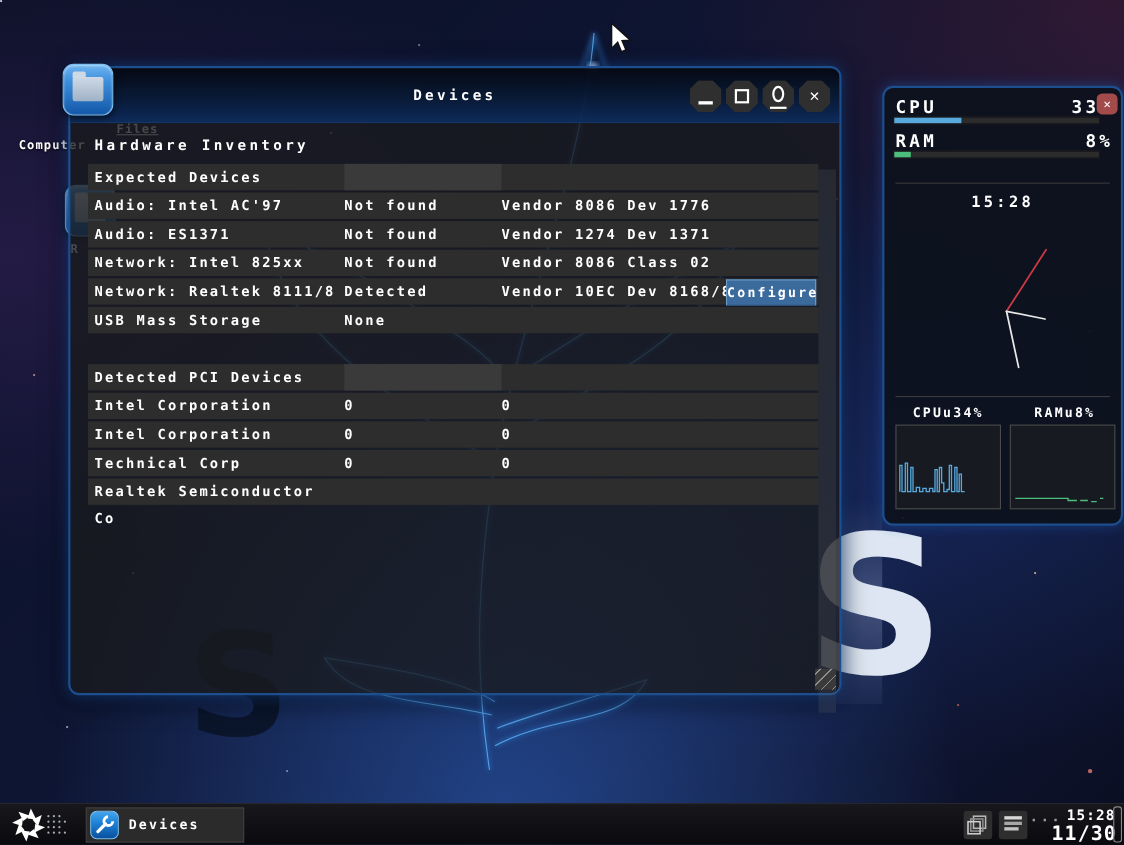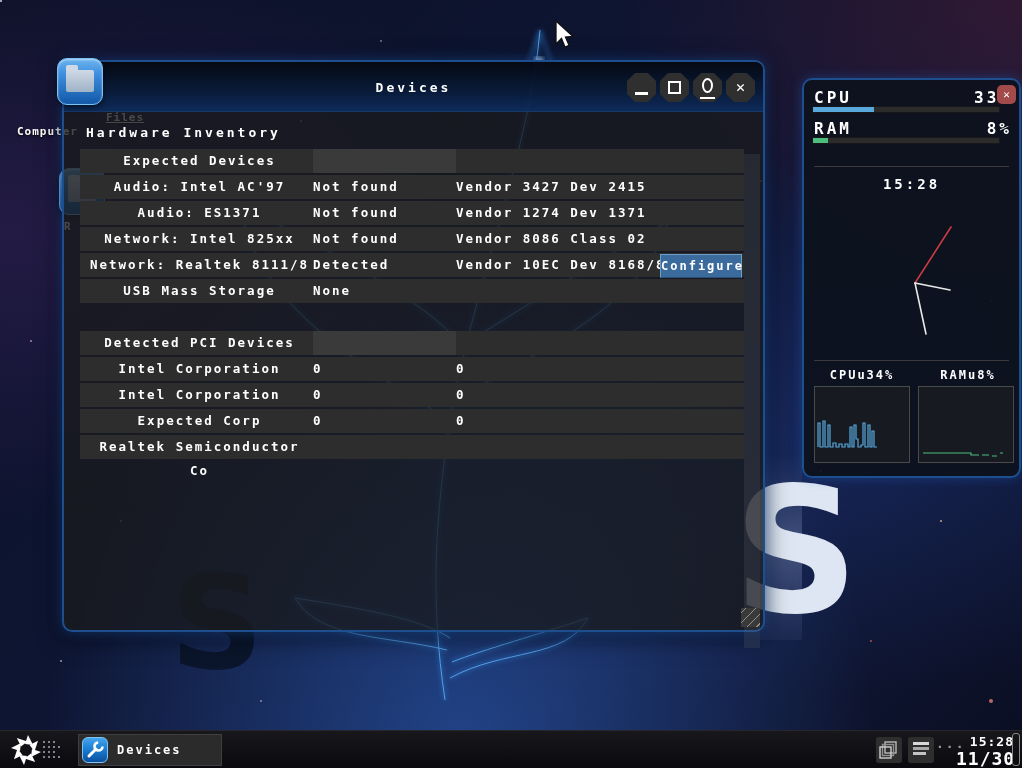--- a/index.html
+++ b/index.html
@@ -49,21 +49,21 @@
   .wbtn{width:29px;height:29px;background:#2f2f2f;position:relative;cursor:default;
     clip-path:polygon(28% 0,72% 0,100% 28%,100% 72%,72% 100%,28% 100%,0 72%,0 28%);}
   .wbtn .g-min{position:absolute;left:8px;bottom:7px;width:13px;height:3px;background:#fff;}
   .wbtn .g-max{position:absolute;left:8px;top:8px;width:13px;height:13px;border:2px solid #fff;}
   .wbtn .g-oval{position:absolute;left:9px;top:5px;width:11px;height:15px;border:2px solid #fff;border-radius:50%;}
   .wbtn .g-oval-bar{position:absolute;left:7px;bottom:3px;width:15px;height:2px;background:#fff;}
   .wbtn .g-x{position:absolute;left:0;top:5px;width:100%;text-align:center;font-size:15px;color:#fff;}
   .heading{margin:13px 0 0 22px;font-size:13px;letter-spacing:3px;}
   .hw-table{margin:9px 22px 0 16px;width:664px;font-size:12.5px;letter-spacing:2px;}
   .trow{display:flex;height:24px;line-height:24px;margin-bottom:2px;background:#2d2d2d;}
-  .trow .c1{width:233px;padding-left:6px;text-align:center;}
+  .trow .c1{width:233px;padding-left:6px;}
   .trow .c2{width:143px;}
   .trow .c3{flex:1;}
   .thead .c2{background:#3a3a3a;}
   .spacer-row{height:24px;margin-bottom:2px;}
   .configure-btn{position:absolute;left:596px;top:192px;width:82px;height:24px;line-height:23px;
     text-align:center;background:var(--configure);border:1px solid #6d9cc6;border-bottom-color:#2b4f74;
     font-size:12px;letter-spacing:2px;color:#fff;cursor:pointer;}
   .scrollbar{position:absolute;right:3px;top:92px;width:16px;height:494px;background:rgba(95,100,110,.22);}
   .resize-grip{position:absolute;right:3px;bottom:3px;width:19px;height:19px;background:#3a3a3a;
     background-image:repeating-linear-gradient(135deg,transparent 0 3px,#909090 3px 4px,transparent 4px 7px);}
@@ -173,21 +173,21 @@
 
     <div class="hw-table">
       <div class="trow thead">
         <span class="c1">Expected Devices</span>
           <span class="c2"></span>
           <span class="c3"></span>
       </div>
       <div class="trow">
         <span class="c1">Audio: Intel AC'97</span>
           <span class="c2">Not found</span>
-          <span class="c3">Vendor 3427 Dev 2415</span>
+          <span class="c3">Vendor 8086 Dev 1776</span>
       </div>
       <div class="trow">
         <span class="c1">Audio: ES1371</span>
           <span class="c2">Not found</span>
           <span class="c3">Vendor 1274 Dev 1371</span>
       </div>
       <div class="trow">
         <span class="c1">Network: Intel 825xx</span>
           <span class="c2">Not found</span>
           <span class="c3">Vendor 8086 Class 02</span>
@@ -212,21 +212,21 @@
         <span class="c1">Intel Corporation</span>
           <span class="c2">0</span>
           <span class="c3">0</span>
       </div>
       <div class="trow">
         <span class="c1">Intel Corporation</span>
           <span class="c2">0</span>
           <span class="c3">0</span>
       </div>
       <div class="trow">
-        <span class="c1">Expected Corp</span>
+        <span class="c1">Technical Corp</span>
           <span class="c2">0</span>
           <span class="c3">0</span>
       </div>
       <div class="trow">
         <span class="c1">Realtek Semiconductor Co</span>
           <span class="c2"></span>
           <span class="c3"></span>
       </div>
     </div>
 

